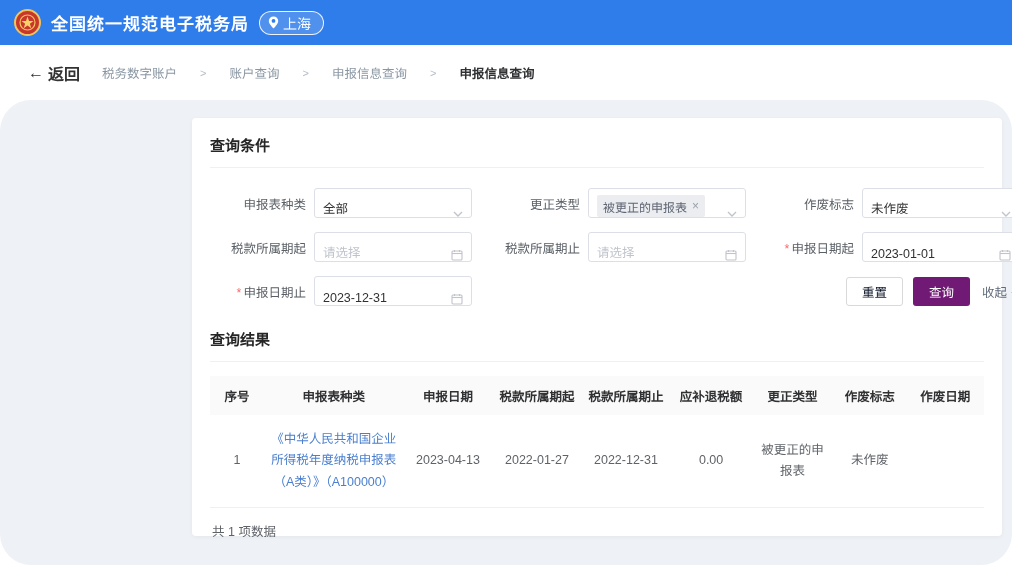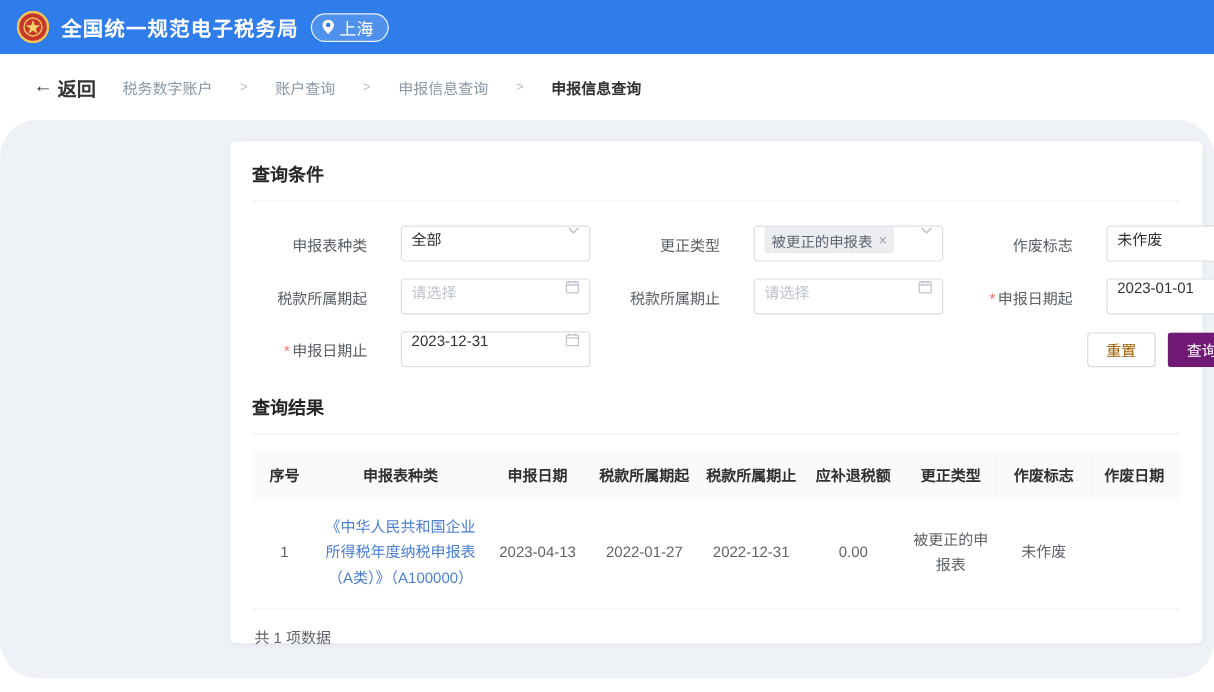--- a/index.html
+++ b/index.html
@@ -100,27 +100,26 @@
     white-space: nowrap;
   }
   .req { color: #f56c6c; margin-right: 2px; }
   .control {
     width: 158px;
     height: 30px;
     border: 1px solid #dcdfe6;
     border-radius: 3px;
     background: #fff;
     display: flex;
-    align-items: flex-start;
+    align-items: flex-end;
     padding: 0 8px;
     gap: 4px;
     font-size: 12.5px;
     color: #303133;
     cursor: pointer;
-    margin-left: 20px;
   }
   .control .grow { flex: 1 1 auto; overflow: hidden; white-space: nowrap; }
   .control .placeholder { color: #bfc4cc; }
   .chev, .cal { flex: 0 0 auto; display: flex; }
   .tag {
     background: #ebedf0;
     color: #5f6673;
     border-radius: 2px;
     height: 22px;
     display: inline-flex;
@@ -137,21 +136,21 @@
   .btn {
     height: 29px;
     padding: 0 15px;
     border-radius: 3px;
     font-size: 12.5px;
     display: inline-flex;
     align-items: center;
     cursor: pointer;
     border: 1px solid transparent;
   }
-  .btn-plain { background: #fff; border-color: #d9d9d9; color: #a16207; }
+  .btn-plain { background: #fff; border-color: #d9d9d9; color: #0f172a; }
   .btn-primary { background: #701a75; color: #fff; }
   .collapse-link {
     color: #5f6b7a;
     font-size: 12.5px;
     display: inline-flex;
     align-items: center;
     gap: 4px;
     cursor: pointer;
     margin-left: 2px;
   }

